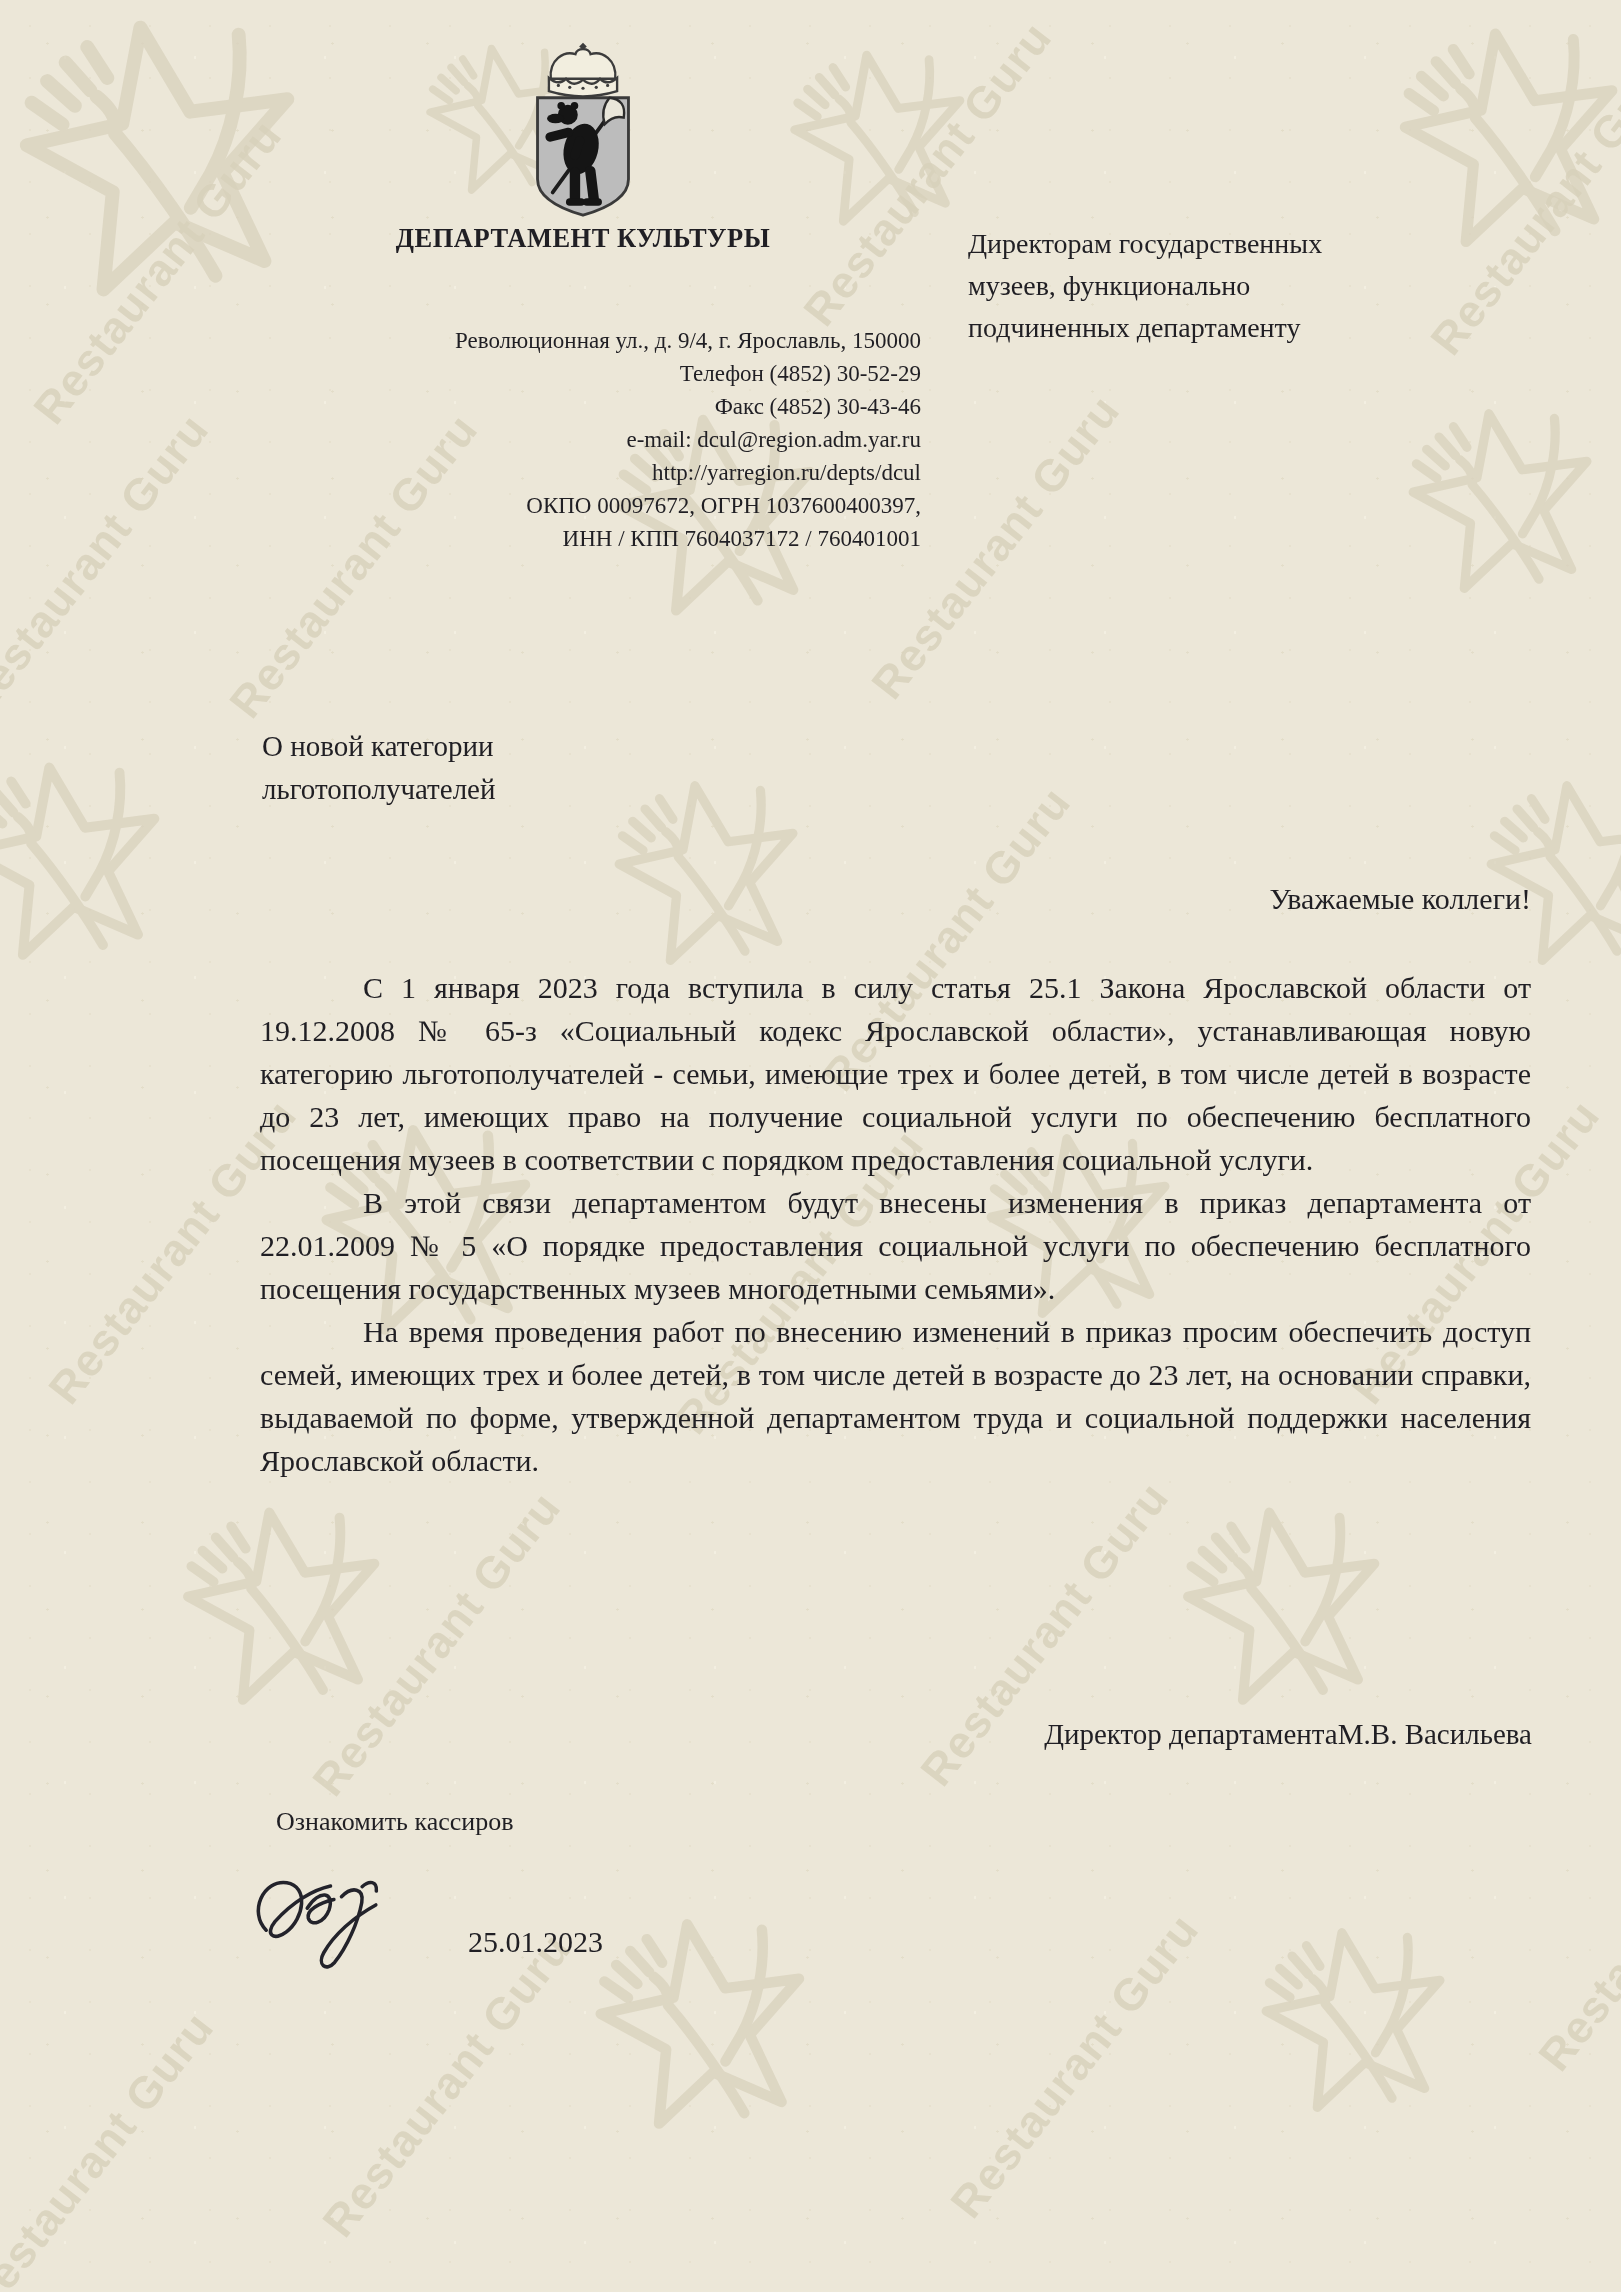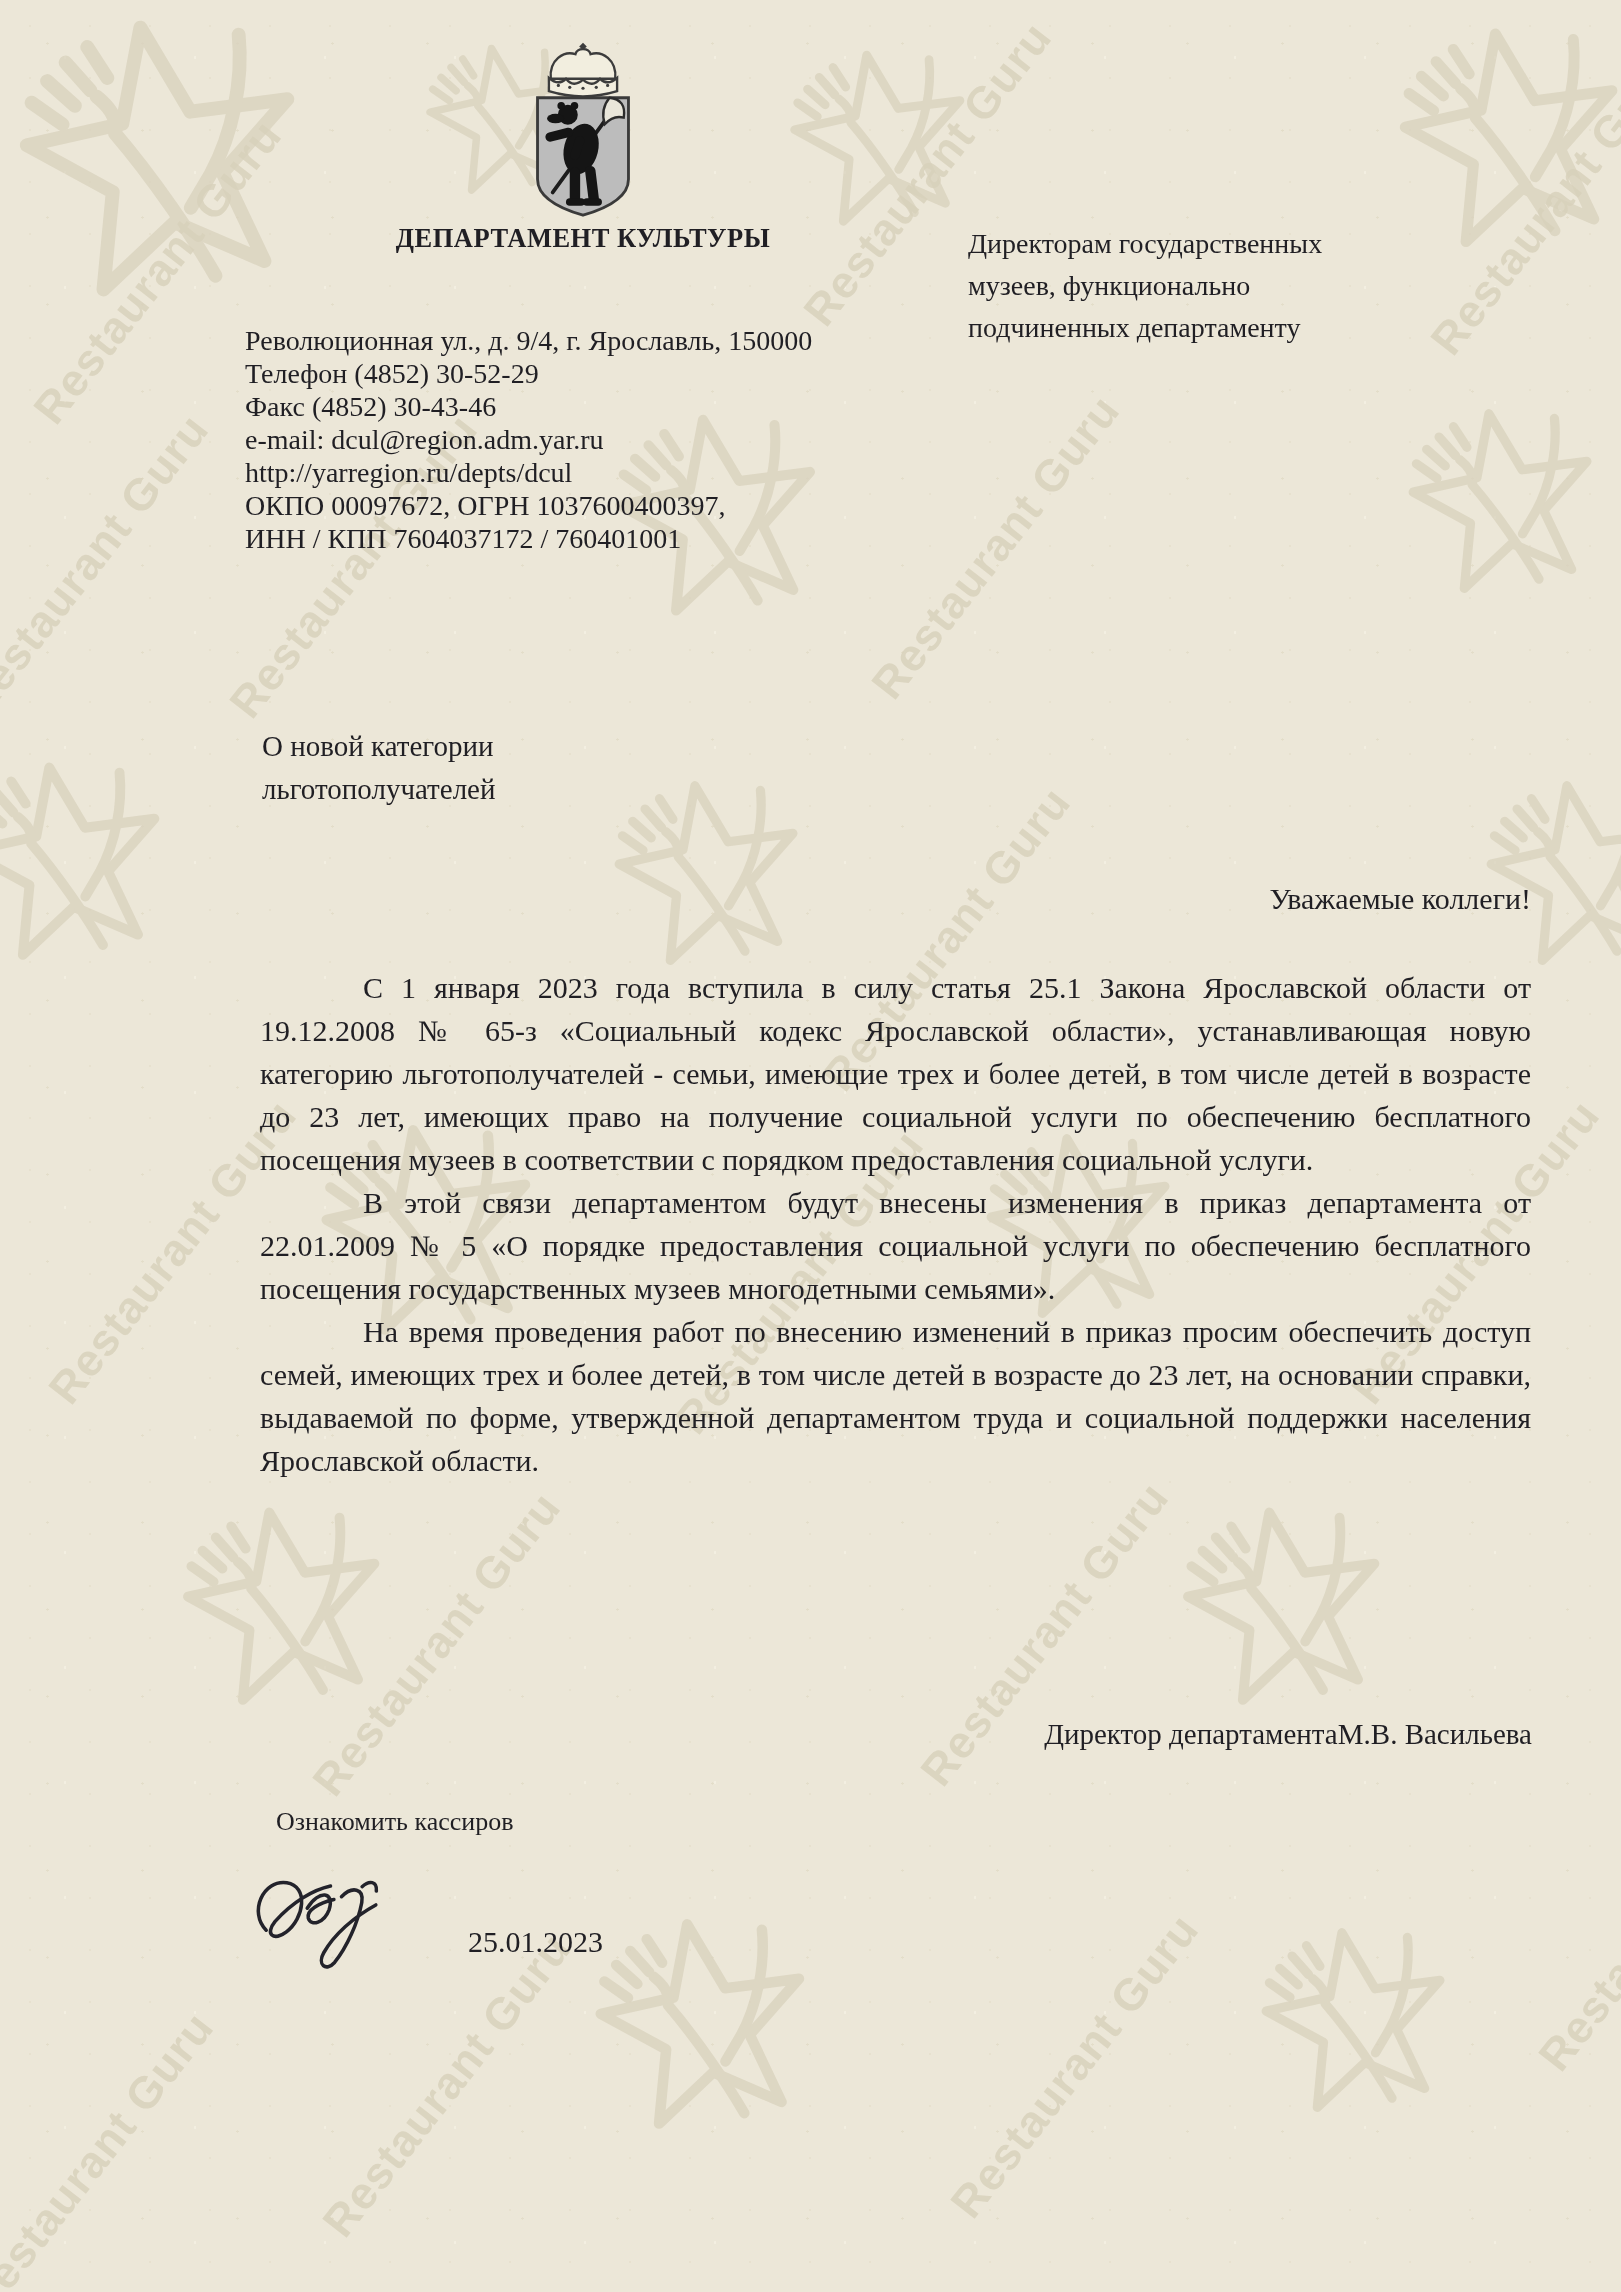--- a/index.html
+++ b/index.html
@@ -23,22 +23,22 @@
     font-size:45px;color:#d8d1bb;opacity:.8;white-space:nowrap;
     transform:rotate(-52deg);transform-origin:0 50%;letter-spacing:1px;
   }
   
   .emblem{left:525px;top:39px;width:116px;height:180px;}
   .org-name{
     left:245px;top:222px;width:676px;text-align:center;
     font-weight:bold;font-size:26.5px;line-height:33px;letter-spacing:0.5px;
   }
   .contact{
-    left:245px;top:324px;width:676px;text-align:left;
-    font-size:28px;line-height:33px;
+    left:245px;top:324px;width:676px;text-align:right;
+    font-size:23px;line-height:33px;
   }
   .recipient{
     left:968px;top:223px;width:529px;
     font-size:28px;line-height:42px;
   }
   .subject{left:262px;top:725px;font-size:29px;line-height:43px;}
   .salutation{left:260px;top:882px;width:1271px;text-align:right;font-size:30px;}
   .body-text{left:260px;top:966px;width:1271px;font-size:30px;line-height:43px;text-align:justify;}
   .body-text p{margin:0;text-indent:103px;}
   .sig-row{left:262px;top:1718px;width:1270px;display:flex;justify-content:flex-end;font-size:29px;}

